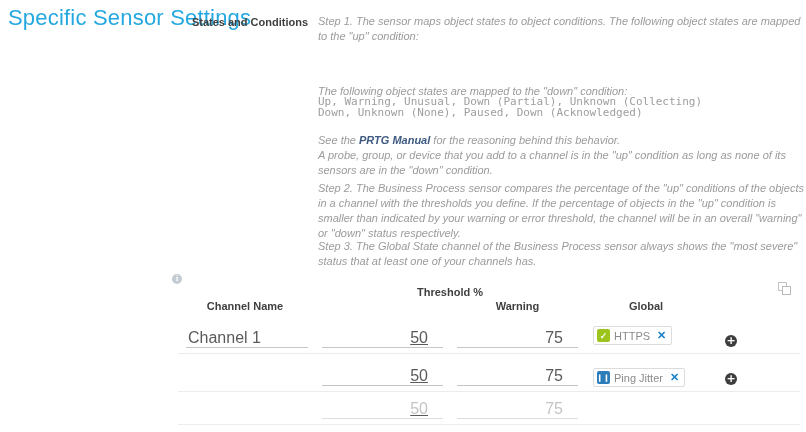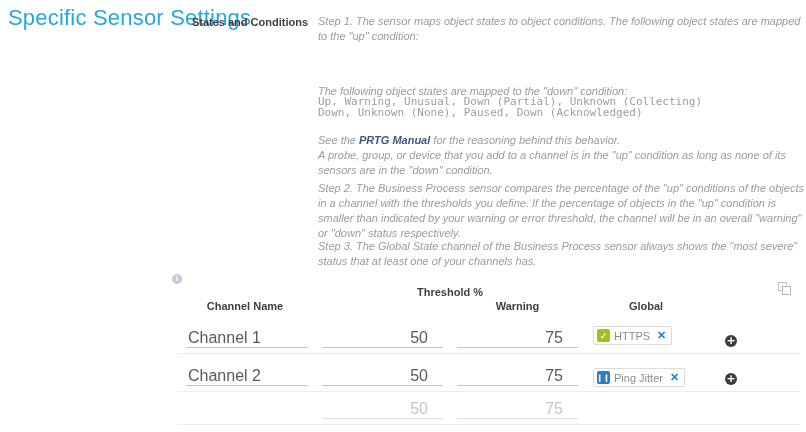--- a/index.html
+++ b/index.html
@@ -52,21 +52,21 @@
 
   .row { position:absolute; left:0; width:622px; border-bottom:1px solid #ececec; }
   .row1 { top:44px;  height:35px; }
   .row2 { top:79px;  height:38px; }
   .row3 { top:117px; height:33px; }
 
   .cell-input { position:absolute; bottom:5px; height:20px; background:transparent;
                 border:none; border-bottom:1px solid #c6c6c6; font-size:16px;
                 color:#5a5a5a; font-family:"Liberation Sans", sans-serif; outline:none; }
   .in-name    { left:8px;   width:122px; padding:0 2px; }
-  .in-error   { left:144px; width:121px; text-align:right; padding-right:15px; }
+  .in-error   { left:144px; width:121px; text-align:right; padding-right:15px;text-decoration:underline; }
   .in-warning { left:279px; width:121px; text-align:right; padding-right:15px; }
   .row3 .in-name { border-bottom-color:#9a9a9a; color:#8a8a8a; }
   .row3 .in-name::placeholder { color:#8a8a8a; opacity:1; }
   .row3 .in-error, .row3 .in-warning { border-bottom-color:#dedede; }
   .row3 .in-error::placeholder, .row3 .in-warning::placeholder { color:#c4c4c4; opacity:1; }
 
   .chip { position:absolute; left:415px; display:inline-flex; align-items:center;
           gap:4px; background:#fff; border:1px solid #dcdcdc; border-radius:2px;
           padding:2px 5px 2px 3px; font-size:11px; color:#8a8a8a; cursor:pointer; }
   .row1 .chip { top:7px; }
@@ -124,21 +124,20 @@
       <input class="cell-input in-warning" value="75" style="">
       <span class="chip">
         <span class="state-ic ic-check">✓</span>
         <span>HTTPS</span>
         <span class="x">✕</span>
       </span>
       <span class="add-btn">+</span>
     </div>
 
     <div class="row row2">
-      <input class="cell-input in-name" value="Channel 2" style="">
       <input class="cell-input in-error" value="50" style="">
       <input class="cell-input in-warning" value="75" style="">
       <span class="chip">
         <span class="state-ic ic-pause">❙❙</span>
         <span>Ping Jitter</span>
         <span class="x">✕</span>
       </span>
       <span class="add-btn">+</span>
     </div>
 

